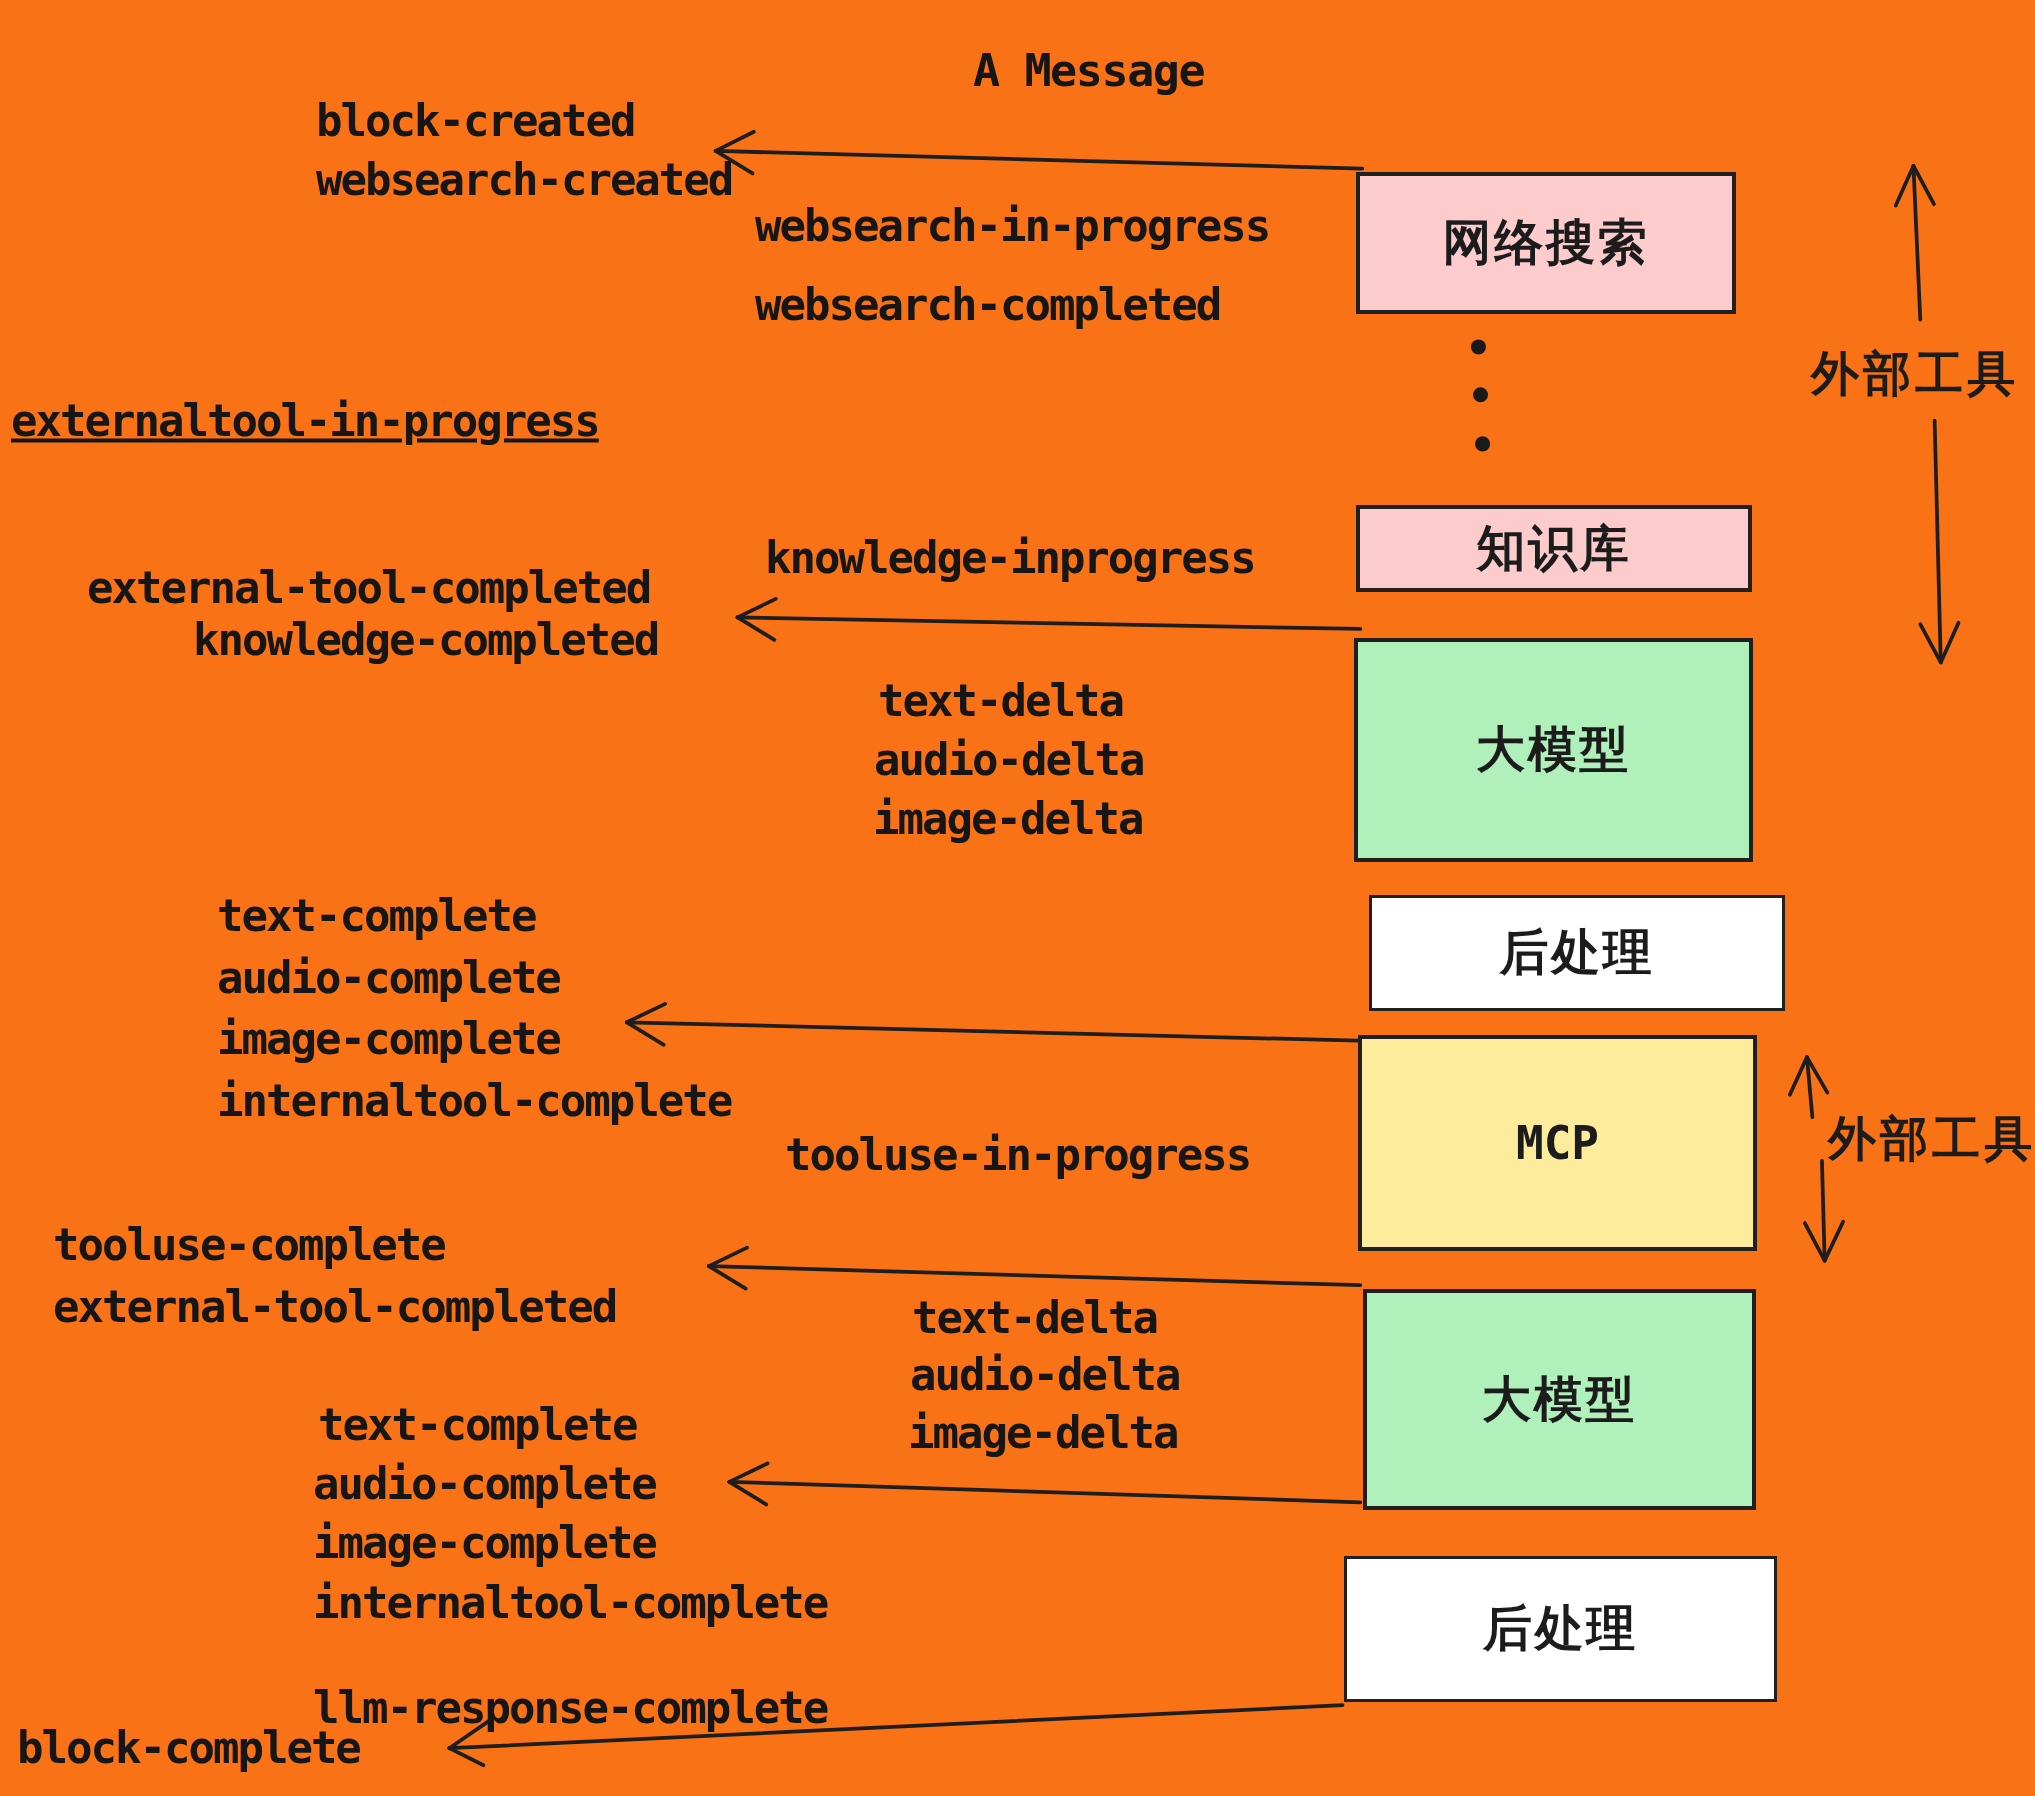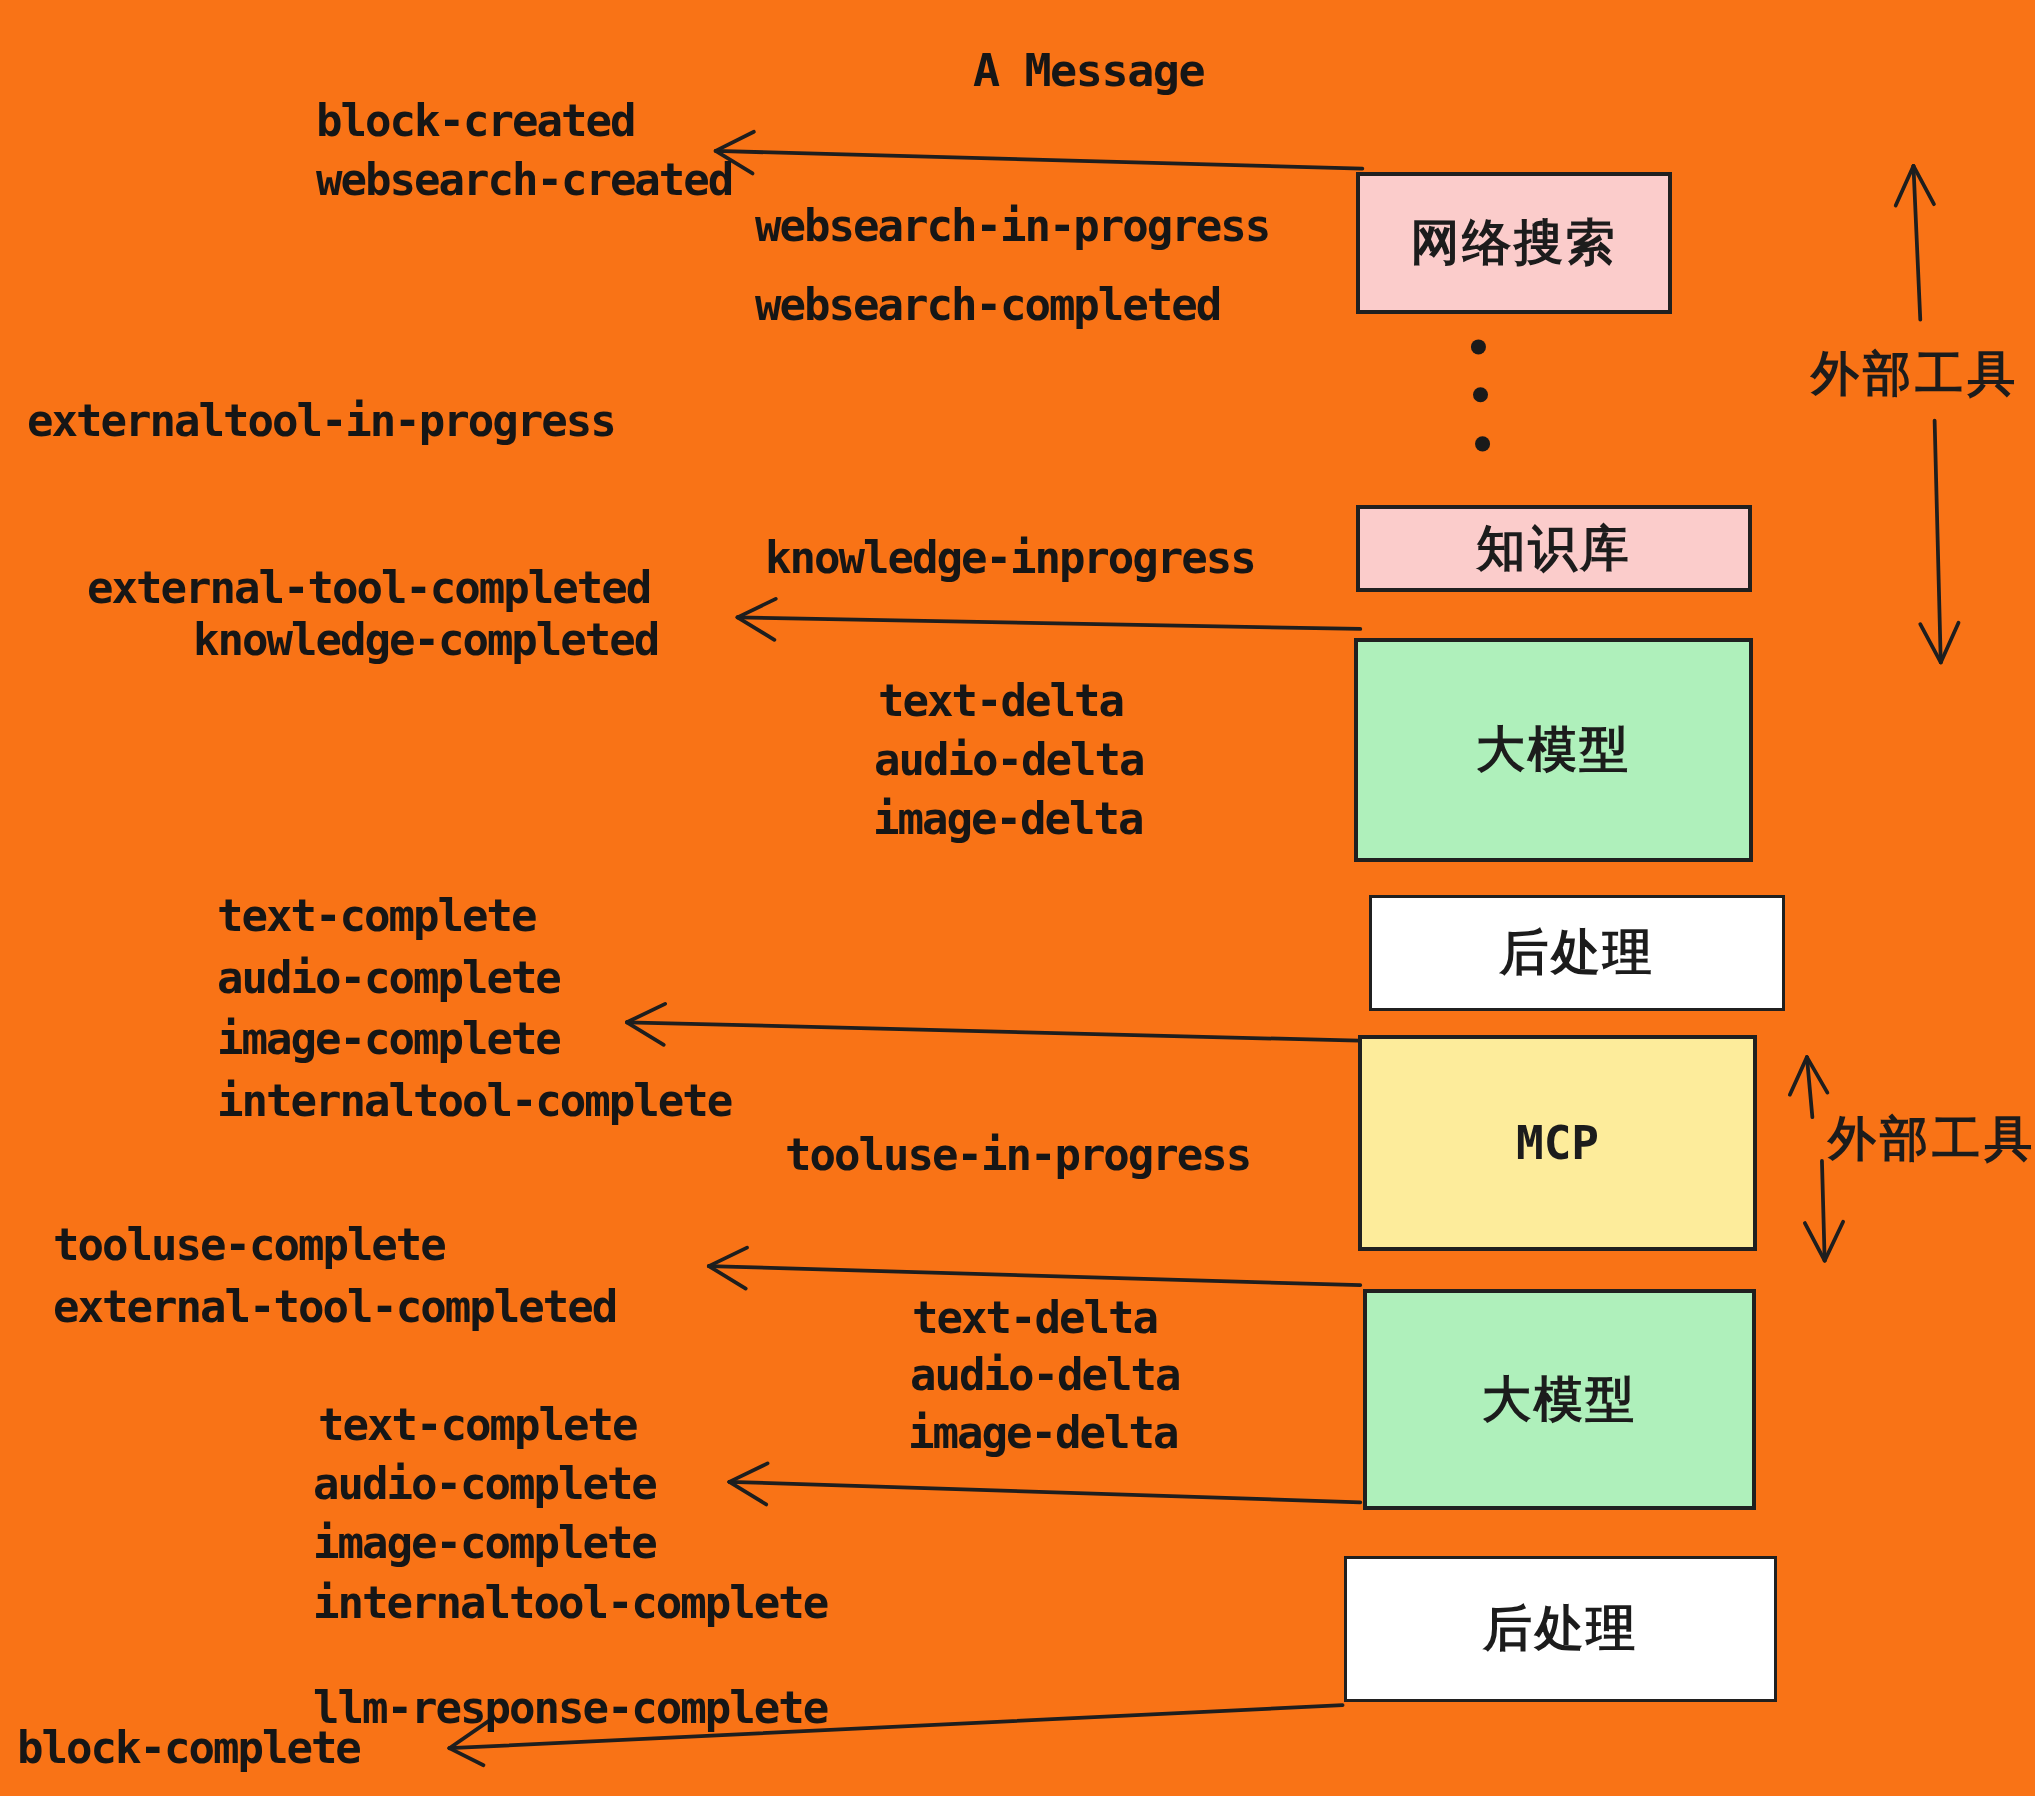--- a/index.html
+++ b/index.html
@@ -134,21 +134,21 @@
       <circle cx="2171" cy="650" r="11" fill="#1a1a1a"></circle>
     </g>
   </svg>
 
   <div class="title" style="left:973px; top:70px;">A Message</div>
 
   <div class="ev" style="left:316px; top:120px;">block-created</div>
   <div class="ev" style="left:316px; top:179px;">websearch-created</div>
   <div class="ev" style="left:755px; top:225px;">websearch-in-progress</div>
   <div class="ev" style="left:755px; top:304px;">websearch-completed</div>
-  <div class="ev" style="left:27px; top:420px;">externaltool-in-progress</div>
+  <div class="ev" style="left:11px; top:420px;text-decoration:underline;">externaltool-in-progress</div>
   <div class="ev" style="left:727px; top:557px;margin-left:38px;">knowledge-inprogress</div>
   <div class="ev" style="left:87px; top:587px;">external-tool-completed</div>
   <div class="ev" style="left:193px; top:639px;">knowledge-completed</div>
   <div class="ev" style="left:878px; top:700px;">text-delta</div>
   <div class="ev" style="left:874px; top:759px;">audio-delta</div>
   <div class="ev" style="left:873px; top:818px;">image-delta</div>
   <div class="ev" style="left:217px; top:915px;">text-complete</div>
   <div class="ev" style="left:217px; top:977px;">audio-complete</div>
   <div class="ev" style="left:217px; top:1038px;">image-complete</div>
   <div class="ev" style="left:217px; top:1100px;">internaltool-complete</div>
@@ -158,21 +158,21 @@
   <div class="ev" style="left:912px; top:1317px;">text-delta</div>
   <div class="ev" style="left:910px; top:1374px;">audio-delta</div>
   <div class="ev" style="left:908px; top:1432px;">image-delta</div>
   <div class="ev" style="left:318px; top:1424px;">text-complete</div>
   <div class="ev" style="left:313px; top:1483px;">audio-complete</div>
   <div class="ev" style="left:313px; top:1542px;">image-complete</div>
   <div class="ev" style="left:313px; top:1602px;">internaltool-complete</div>
   <div class="ev" style="left:313px; top:1707px;">llm-response-complete</div>
   <div class="ev" style="left:17px; top:1747px;">block-complete</div>
 
-  <div class="box" style="left: 1356px; top: 172px; width: 316px; height: 142px; background: rgb(251, 204, 203);">网络搜索</div>
+  <div class="box" style="left: 1356px; top: 172px; width: 380px; height: 142px; background: rgb(251, 204, 203);">网络搜索</div>
 
   <div class="box" style="left: 1356px; top: 505px; width: 396px; height: 87px; background: rgb(251, 204, 203);">知识库</div>
 
   <div class="box" style="left: 1354px; top: 638px; width: 399px; height: 224px; background: rgb(175, 240, 187);">大模型</div>
 
   <div class="box" style="left: 1369px; top: 895px; width: 416px; height: 116px; border-width: 3.4px; background: rgb(255, 255, 255);">后处理</div>
 
   <div class="box mono-label" style="left: 1358px; top: 1035px; width: 399px; height: 216px; background: rgb(253, 236, 155);">MCP</div>
 
   <div class="box" style="left: 1363px; top: 1289px; width: 393px; height: 221px; background: rgb(175, 240, 187);">大模型</div>

